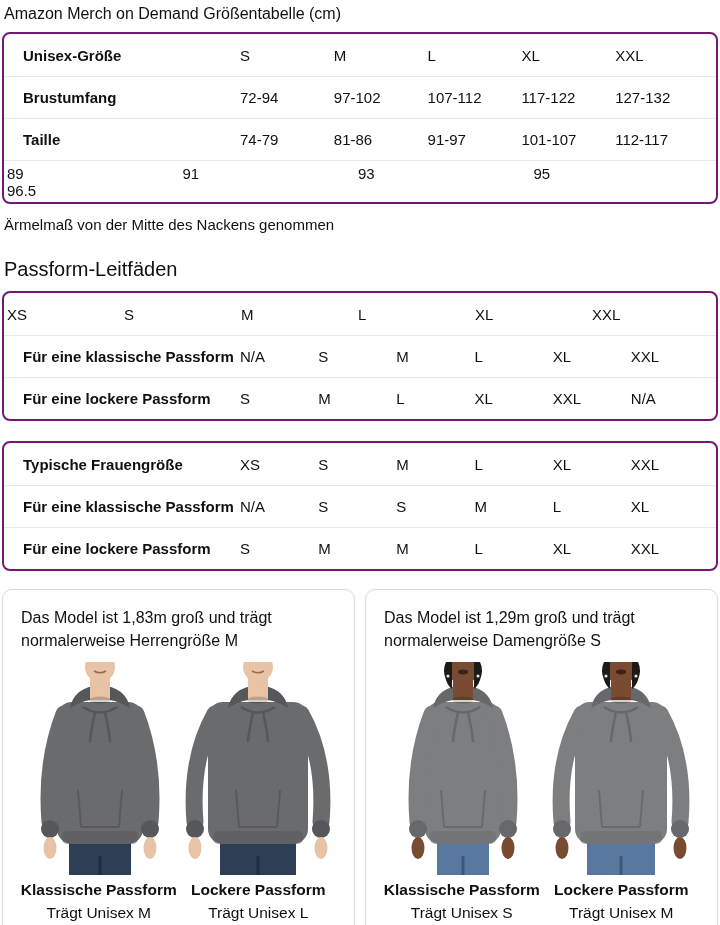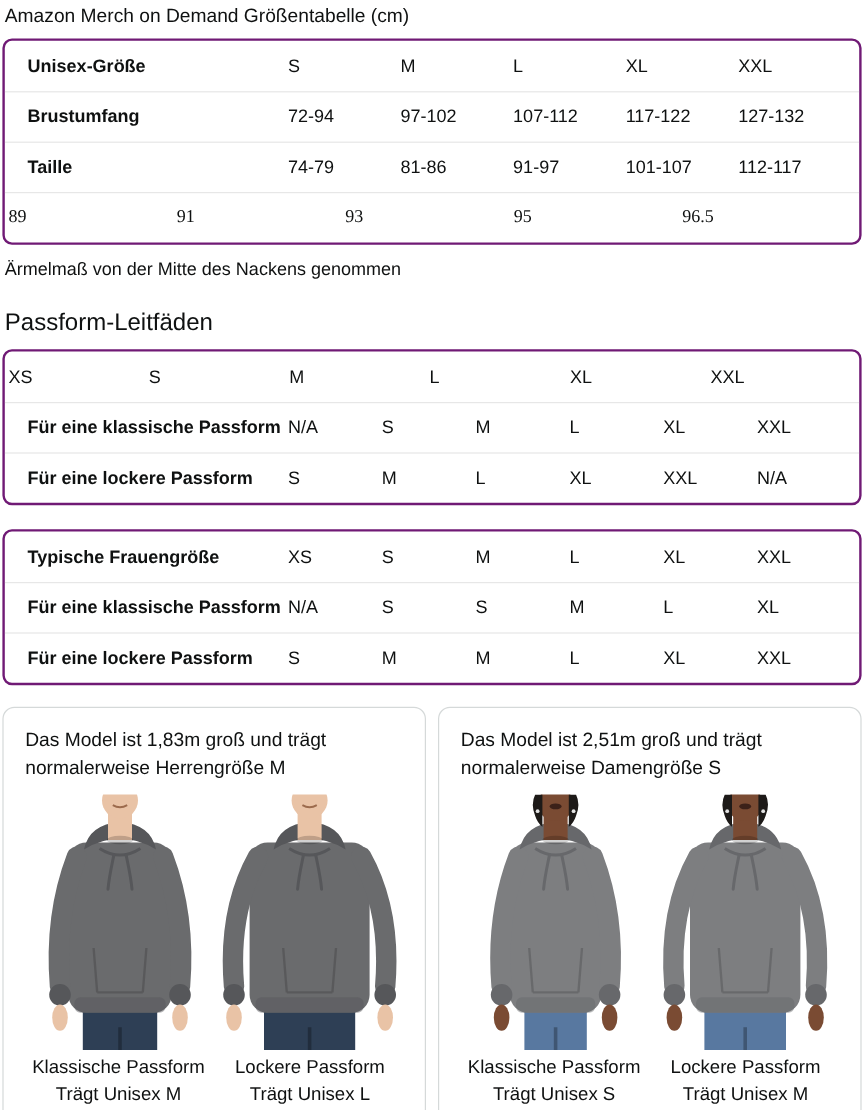--- a/index.html
+++ b/index.html
@@ -32,21 +32,21 @@
     border-radius: 10px;
     padding: 14px 16px 12px;
     background: #fff;
   }
   .card-desc { font-size: 16px; line-height: 23px; padding: 2px 2px 0; }
   .photos { display: flex; justify-content: center; gap: 6px; margin-top: 10px; }
   .photo { width: 152px; height: 213px; }
   .photo svg { display: block; width: 100%; height: 100%; }
   .fit-labels { display: flex; margin-top: 5px; }
   .fit-block { flex: 1; text-align: center; }
-  .fit-name { font-size: 15.5px; font-weight: normal; line-height: 20px; }
+  .fit-name { font-size: 15.5px; font-weight: bold; line-height: 20px; }
   .fit-size { font-size: 15.5px; line-height: 20px; margin-top: 3px; }
 </style>
 </head>
 <body>
 
 <div class="page">
 
   <div class="page-title">Amazon Merch on Demand Größentabelle (cm)</div>
 
   <div class="table">
@@ -74,21 +74,21 @@
         <div class="t-label">Taille</div>
         <div class="t-cells" style="grid-template-columns: repeat(5, 1fr);">
           <div class="t-cell">74-79</div>
           <div class="t-cell">81-86</div>
           <div class="t-cell">91-97</div>
           <div class="t-cell">101-107</div>
           <div class="t-cell">112-117</div>
         </div>
       </div>
       <div class="t-row">
-        <div class="t-cells" style="grid-template-columns: repeat(5, 1fr); font-family: Liberation Serif, serif;">
+        <div class="t-cells" style="grid-template-columns: repeat(4, 1fr);">
           <div class="t-cell">89</div>
           <div class="t-cell">91</div>
           <div class="t-cell">93</div>
           <div class="t-cell">95</div>
           <div class="t-cell">96.5</div>
         </div>
       </div>
     </div>
 
   <div class="note">Ärmelmaß von der Mitte des Nackens genommen</div>
@@ -226,21 +226,21 @@
           <div class="fit-size">Trägt Unisex M</div>
         </div>
         <div class="fit-block">
           <div class="fit-name">Lockere Passform</div>
           <div class="fit-size">Trägt Unisex L</div>
         </div>
       </div>
     </div>
 
     <div class="card">
-      <div class="card-desc">Das Model ist 2,51m groß und trägt normalerweise Damengröße S</div>
+      <div class="card-desc">Das Model ist 1,29m groß und trägt normalerweise Damengröße S</div>
       <div class="photos">
         <div class="photo">
             <svg viewBox="0 0 150 213" xmlns="http://www.w3.org/2000/svg">
               <rect x="0" y="0" width="150" height="213" fill="#ffffff"></rect>
               <rect x="49" y="180" width="52" height="33" fill="#5878a0"></rect>
               <line x1="75" y1="194" x2="75" y2="213" stroke="rgba(0,0,0,0.28)" stroke-width="3"></line>
               <rect x="37" y="40" width="76" height="142" rx="15" fill="#7d7e80"></rect>
               <rect x="42" y="169" width="66" height="13" rx="5" fill="#67686b" opacity="0.45"></rect>
               <path d="M53 128 L56 165 M97 128 L94 165 M56 165 L94 165" stroke="rgba(0,0,0,0.16)" stroke-width="2" fill="none"></path>
               <path d="M44 52 C 31 86, 27 124, 30 160" stroke="#7d7e80" stroke-width="17" fill="none" stroke-linecap="round"></path>

